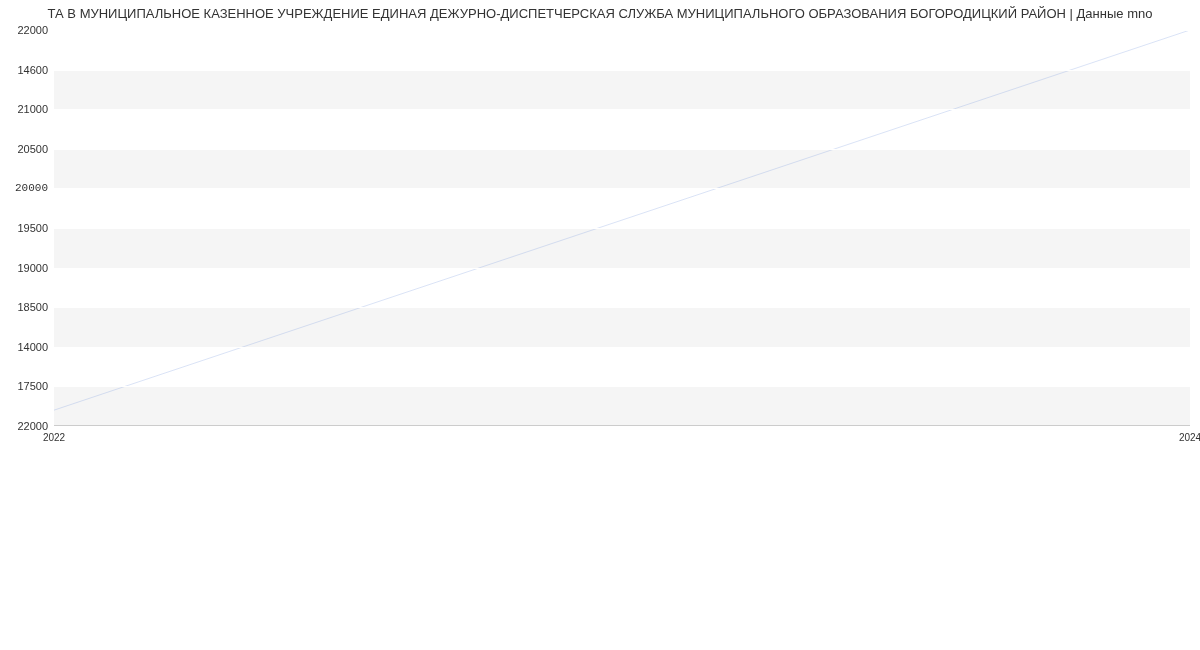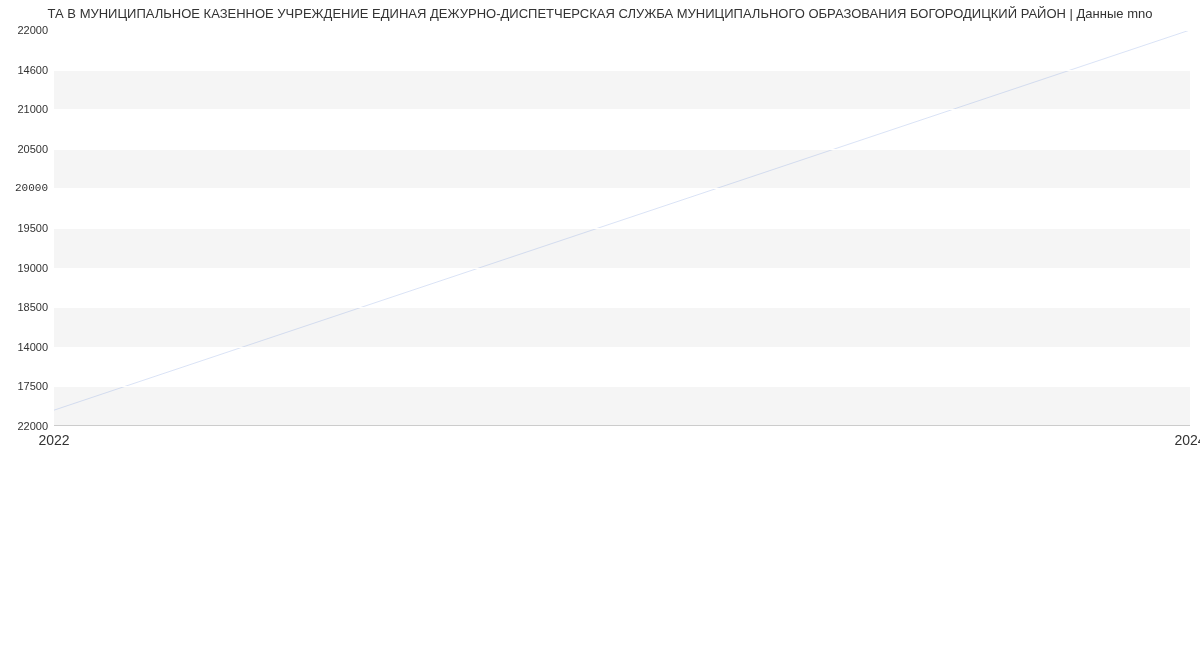--- a/index.html
+++ b/index.html
@@ -57,21 +57,21 @@
       transform: translateY(-50%);
       font-size: 11px;
       color: #333;
       text-align: right;
     }
     .x-tick {
       position: absolute;
       top: 100%;
       padding-top: 6px;
       transform: translateX(-50%);
-      font-size: 14px;
+      font-size: 10px;
       color: #333;
     }
     .axis-line {
       position: absolute;
       background: #ccc;
     }
     .axis-x {
       left: 0;
       right: 0;
       bottom: 0;

